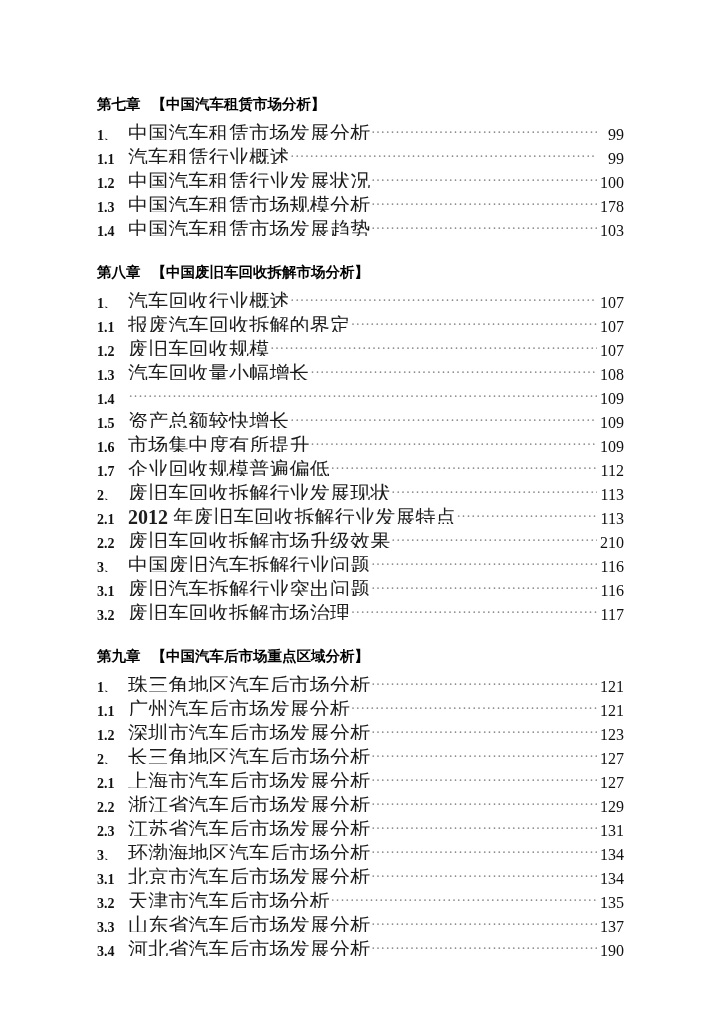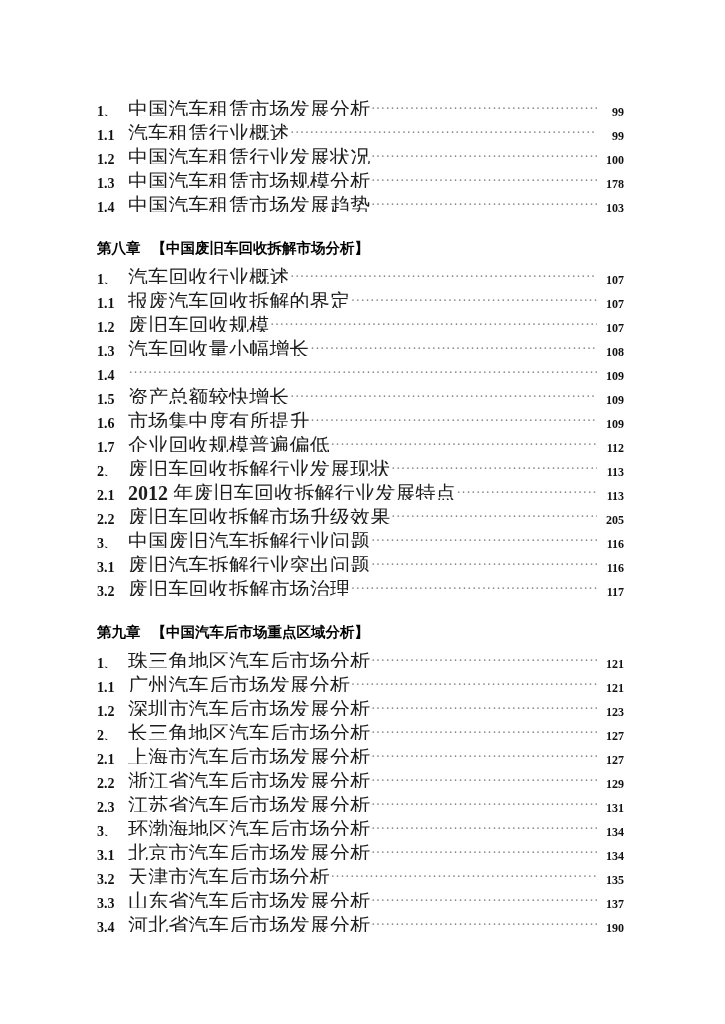--- a/index.html
+++ b/index.html
@@ -88,33 +88,34 @@
     color: #8b8b8b;
     font-family: "Liberation Serif", "DejaVu Serif", serif;
     font-size: 14px;
     letter-spacing: 1.35px;
     line-height: 22px;
     white-space: nowrap;
   }
   .entry .page-no {
     flex: 0 0 auto;
     font-family: "Liberation Serif", "DejaVu Serif", serif;
-    font-weight: bold;
-    font-size: 12px;
+    font-weight: normal;
+    font-size: 16px;
     color: #111111;
     text-align: right;
     min-width: 26px;
   }
 </style>
 </head>
 <body>
 
 <div class="page">
   <div class="toc" id="toc-root">
       <div class="chapter">
+        <div class="chapter-heading"><span class="ch-num">第七章</span><span class="ch-title">【中国汽车租赁市场分析】</span></div>
         <div class="entry">
           <span class="num">1、</span>
           <span class="title">中国汽车租赁市场发展分析</span>
           <span class="leader"></span>
           <span class="page-no">99</span>
         </div>
         <div class="entry">
           <span class="num">1.1</span>
           <span class="title">汽车租赁行业概述</span>
           <span class="leader"></span>
@@ -197,21 +198,21 @@
         <div class="entry">
           <span class="num">2.1</span>
           <span class="title"><b>2012</b> 年废旧车回收拆解行业发展特点</span>
           <span class="leader"></span>
           <span class="page-no">113</span>
         </div>
         <div class="entry">
           <span class="num">2.2</span>
           <span class="title">废旧车回收拆解市场升级效果</span>
           <span class="leader"></span>
-          <span class="page-no">205</span>
+          <span class="page-no">210</span>
         </div>
         <div class="entry">
           <span class="num">3、</span>
           <span class="title">中国废旧汽车拆解行业问题</span>
           <span class="leader"></span>
           <span class="page-no">116</span>
         </div>
         <div class="entry">
           <span class="num">3.1</span>
           <span class="title">废旧汽车拆解行业突出问题</span>

